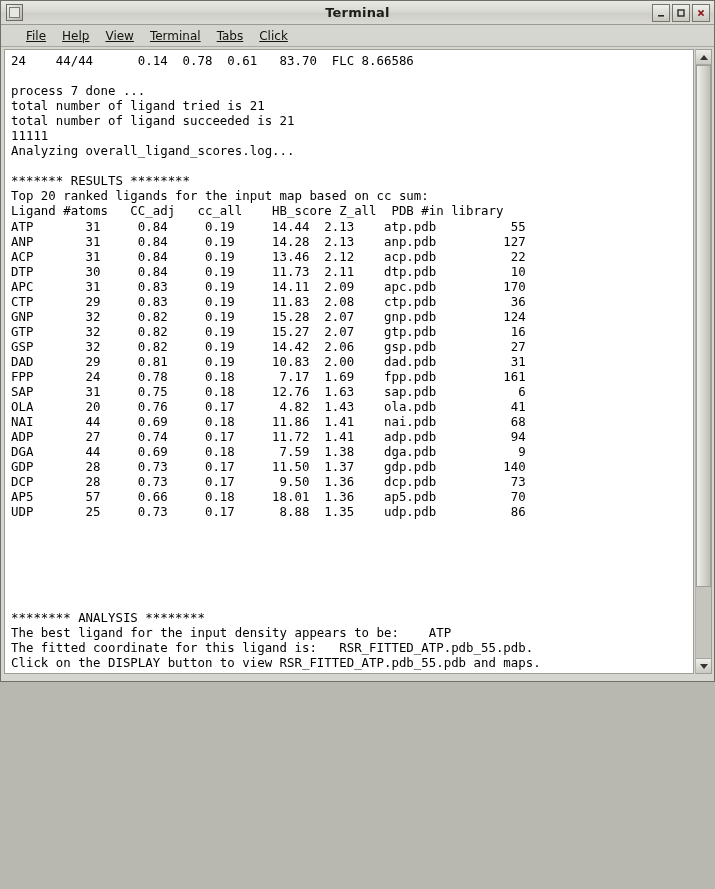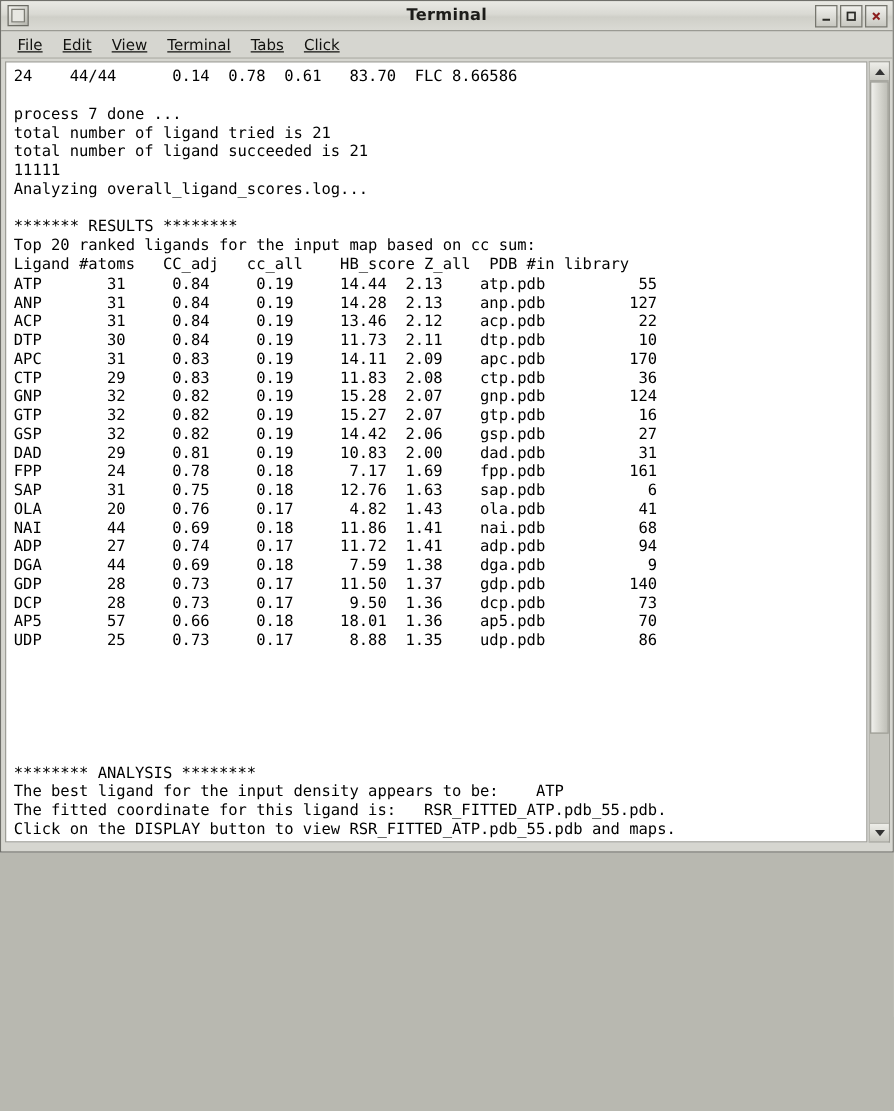--- a/index.html
+++ b/index.html
@@ -81,21 +81,21 @@
   }
   .tbtn.close { color: #8b1d1d; font-weight: bold; }
   .tbtn svg { display: block; }
   
   .menubar {
     height: 21px;
     background: #d6d6d0;
     border-bottom: 1px solid #a9a9a2;
     display: flex;
     align-items: center;
-    padding-left: 6px;
+    padding-left: 18px;
     gap: 2px;
     flex: 0 0 auto;
   }
   .menu-item {
     font-size: 12px;
     color: #12120f;
     padding: 2px 7px;
     font-family: "DejaVu Sans", sans-serif;
   }
   .menu-item u { text-decoration: underline; }
@@ -193,21 +193,21 @@
       <div class="tbtn close">
         <svg width="10" height="10" viewBox="0 0 10 10">
             <path d="M2.4 2.4 L7.6 7.6 M7.6 2.4 L2.4 7.6" stroke="#8b1d1d" stroke-width="1.6" fill="none"></path>
           </svg>
       </div>
     </div>
   </div>
 
   <div class="menubar">
     <div class="menu-item"><u>File</u></div>
-    <div class="menu-item"><u>Edit</u></div>
+    <div class="menu-item"><u>Help</u></div>
     <div class="menu-item"><u>View</u></div>
     <div class="menu-item"><u>Terminal</u></div>
     <div class="menu-item"><u>Tabs</u></div>
     <div class="menu-item"><u>Click</u></div>
   </div>
 
   <div class="term-wrap">
     <div class="term">
       <pre>24    44/44      0.14  0.78  0.61   83.70  FLC 8.66586
 

